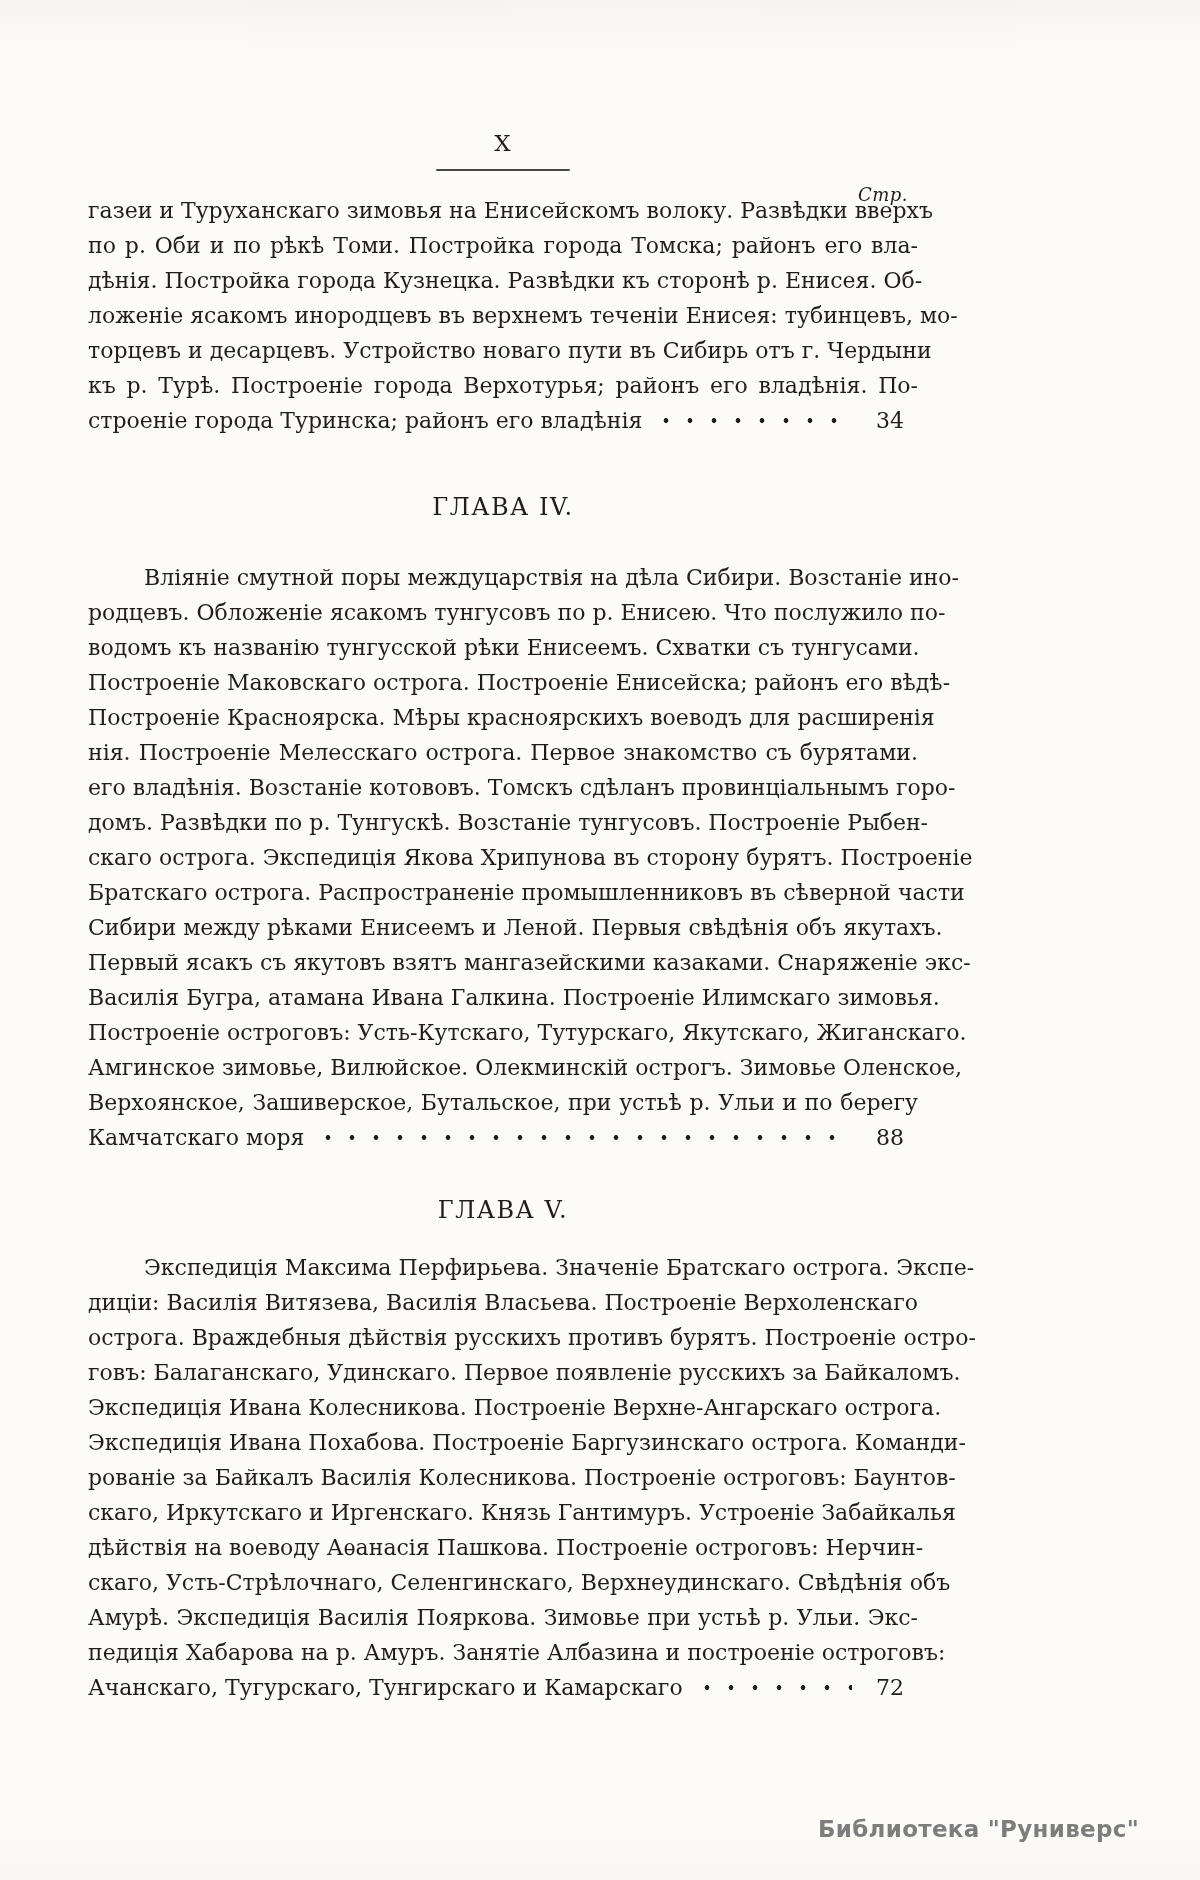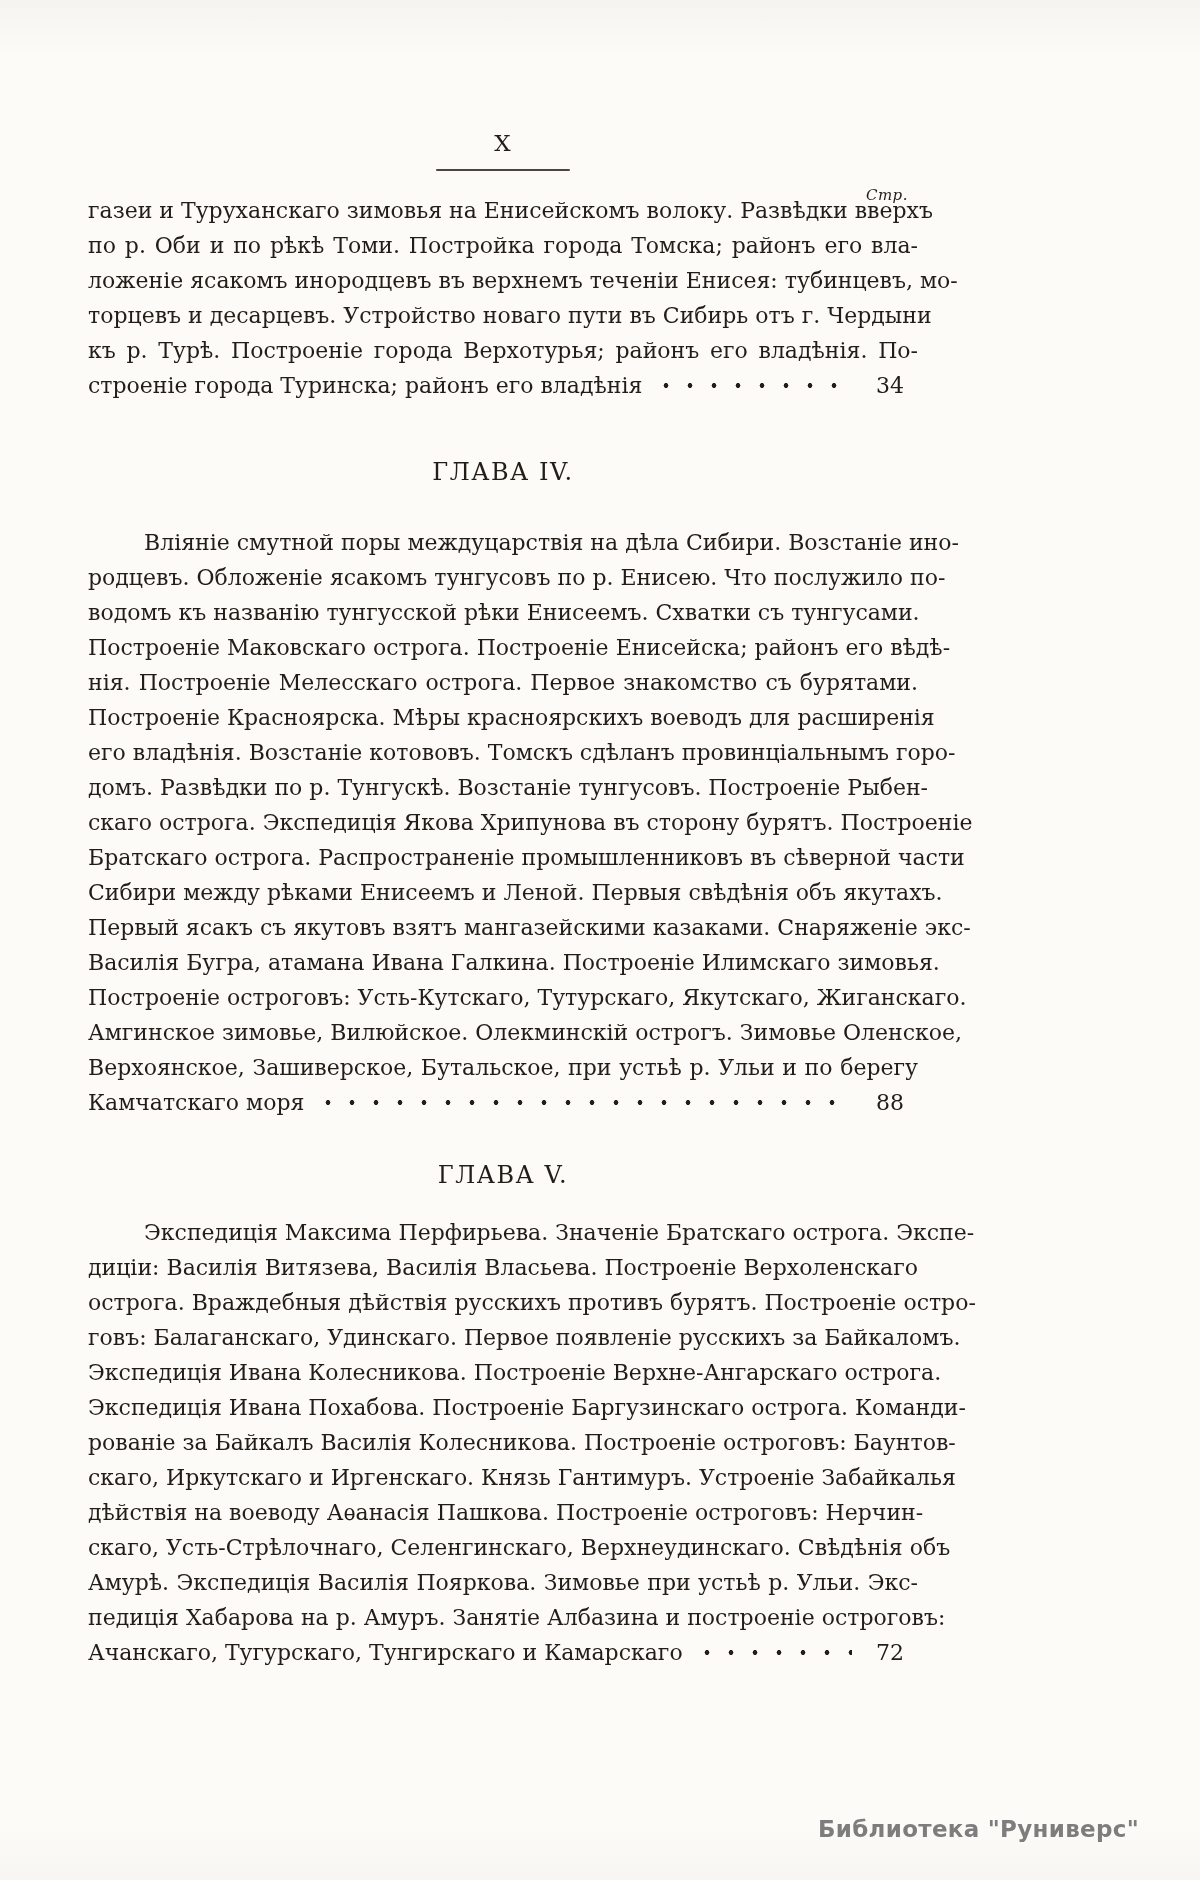--- a/index.html
+++ b/index.html
@@ -15,21 +15,21 @@
   .folio{
     position:absolute;top:130px;left:435px;width:135px;
     text-align:center;font-size:23px;line-height:26px;
   }
   .folio-rule{
     position:absolute;top:169px;left:436px;width:134px;height:2px;
     background:#4a4540;border-radius:1px;
   }
   .col-header{
     position:absolute;top:182px;right:292px;
-    font-style:italic;font-size:15px;line-height:26px;letter-spacing:0.5px;
+    font-style:italic;font-size:18px;line-height:26px;letter-spacing:0.5px;
   }
   .column{
     position:absolute;left:88px;top:193px;width:830px;
     font-size:22px;
   }
   .line{
     height:35px;line-height:35px;
     text-align:justify;text-align-last:justify;
     text-justify:inter-word;
     white-space:nowrap;
@@ -66,38 +66,39 @@
 
   <div class="folio">X</div>
   <div class="folio-rule"></div>
   <div class="col-header">Стр.</div>
 
   <div class="column">
 
     <div class="para">
       <div class="line">газеи и Туруханскаго зимовья на Енисейскомъ волоку. Развѣдки вверхъ</div>
       <div class="line">по р. Оби и по рѣкѣ Томи. Постройка города Томска; районъ его вла-</div>
+      <div class="line">дѣнія. Постройка города Кузнецка. Развѣдки къ сторонѣ р. Енисея. Об-</div>
       <div class="line">ложеніе ясакомъ инородцевъ въ верхнемъ теченіи Енисея: тубинцевъ, мо-</div>
       <div class="line">торцевъ и десарцевъ. Устройство новаго пути въ Сибирь отъ г. Чердыни</div>
       <div class="line">къ р. Турѣ. Построеніе города Верхотурья; районъ его владѣнія. По-</div>
       <div class="tailline">
         <span>строеніе города Туринска; районъ его владѣнія</span>
         <span class="leader"></span>
         <span class="pagenum">34</span>
       </div>
     </div>
 
     <div class="chapter-heading h-iv">ГЛАВА IV.</div>
     <div class="para">
       <div class="line indent">Вліяніе смутной поры междуцарствія на дѣла Сибири. Возстаніе ино-</div>
       <div class="line">родцевъ. Обложеніе ясакомъ тунгусовъ по р. Енисею. Что послужило по-</div>
       <div class="line">водомъ къ названію тунгусской рѣки Енисеемъ. Схватки съ тунгусами.</div>
       <div class="line">Построеніе Маковскаго острога. Построеніе Енисейска; районъ его вѣдѣ-</div>
+      <div class="line">Построеніе Красноярска. Мѣры красноярскихъ воеводъ для расширенія</div>
       <div class="line">нія. Построеніе Мелесскаго острога. Первое знакомство съ бурятами.</div>
-      <div class="line">Построеніе Красноярска. Мѣры красноярскихъ воеводъ для расширенія</div>
       <div class="line">его владѣнія. Возстаніе котововъ. Томскъ сдѣланъ провинціальнымъ горо-</div>
       <div class="line">домъ. Развѣдки по р. Тунгускѣ. Возстаніе тунгусовъ. Построеніе Рыбен-</div>
       <div class="line">скаго острога. Экспедиція Якова Хрипунова въ сторону бурятъ. Построеніе</div>
       <div class="line">Братскаго острога. Распространеніе промышленниковъ въ сѣверной части</div>
       <div class="line">Сибири между рѣками Енисеемъ и Леной. Первыя свѣдѣнія объ якутахъ.</div>
       <div class="line">Первый ясакъ съ якутовъ взятъ мангазейскими казаками. Снаряженіе экс-</div>
       <div class="line">Василія Бугра, атамана Ивана Галкина. Построеніе Илимскаго зимовья.</div>
       <div class="line">Построеніе остроговъ: Усть-Кутскаго, Тутурскаго, Якутскаго, Жиганскаго.</div>
       <div class="line">Амгинское зимовье, Вилюйское. Олекминскій острогъ. Зимовье Оленское,</div>
       <div class="line">Верхоянское, Зашиверское, Бутальское, при устьѣ р. Ульи и по берегу</div>

